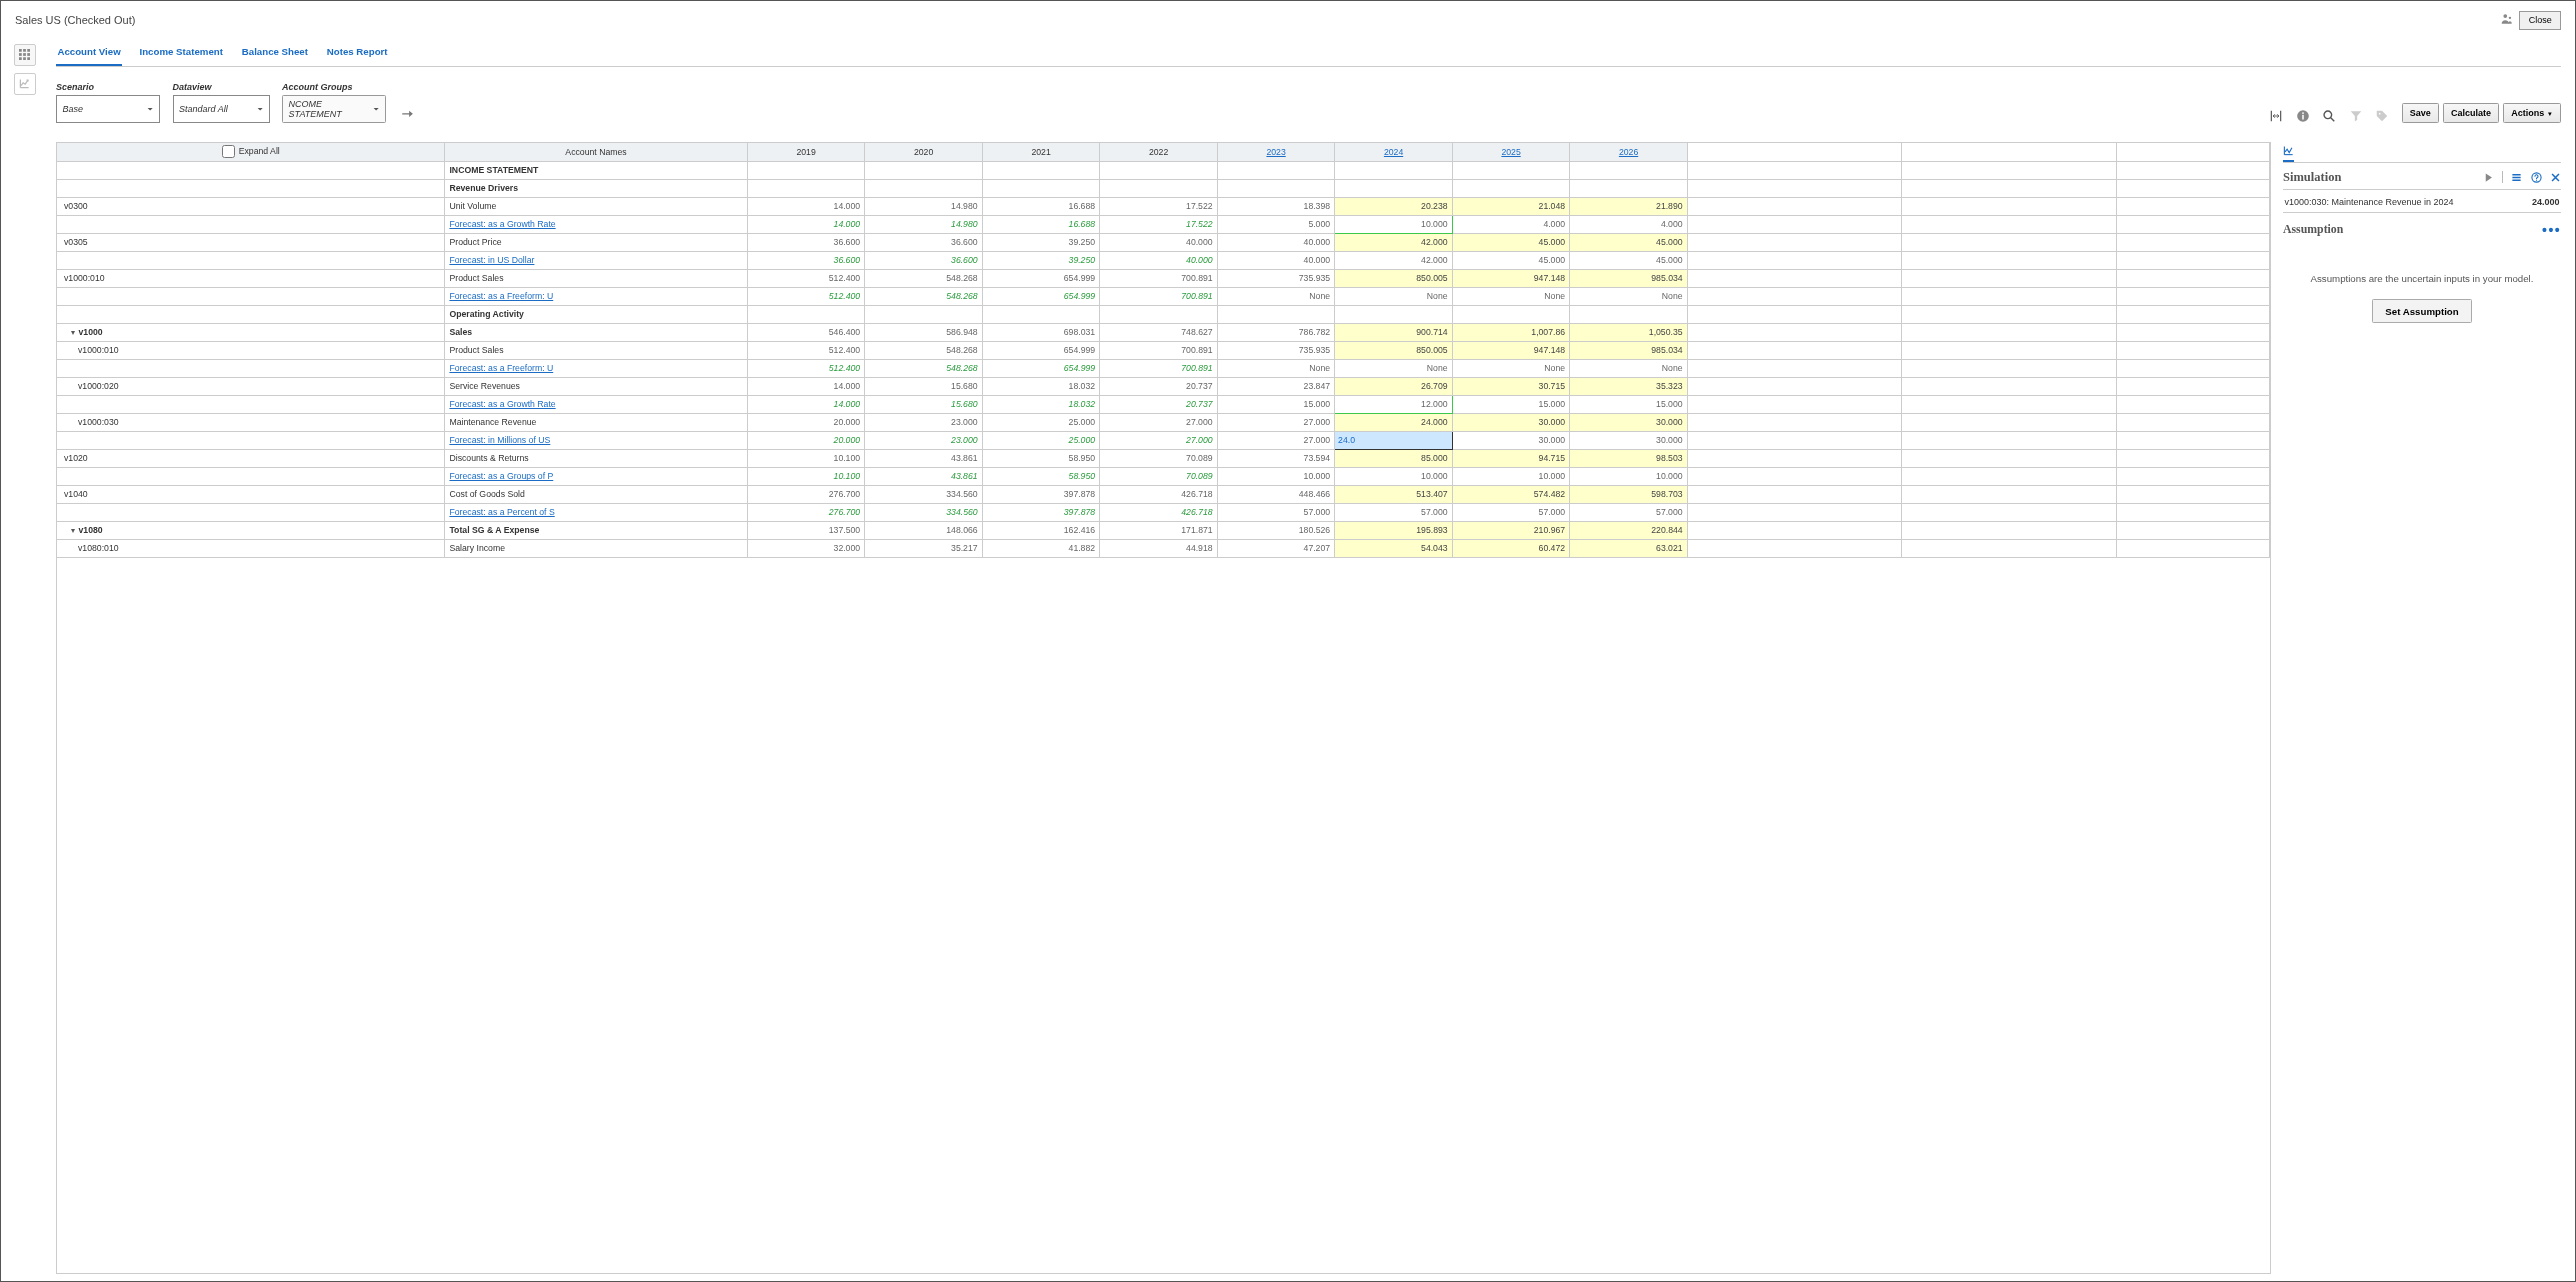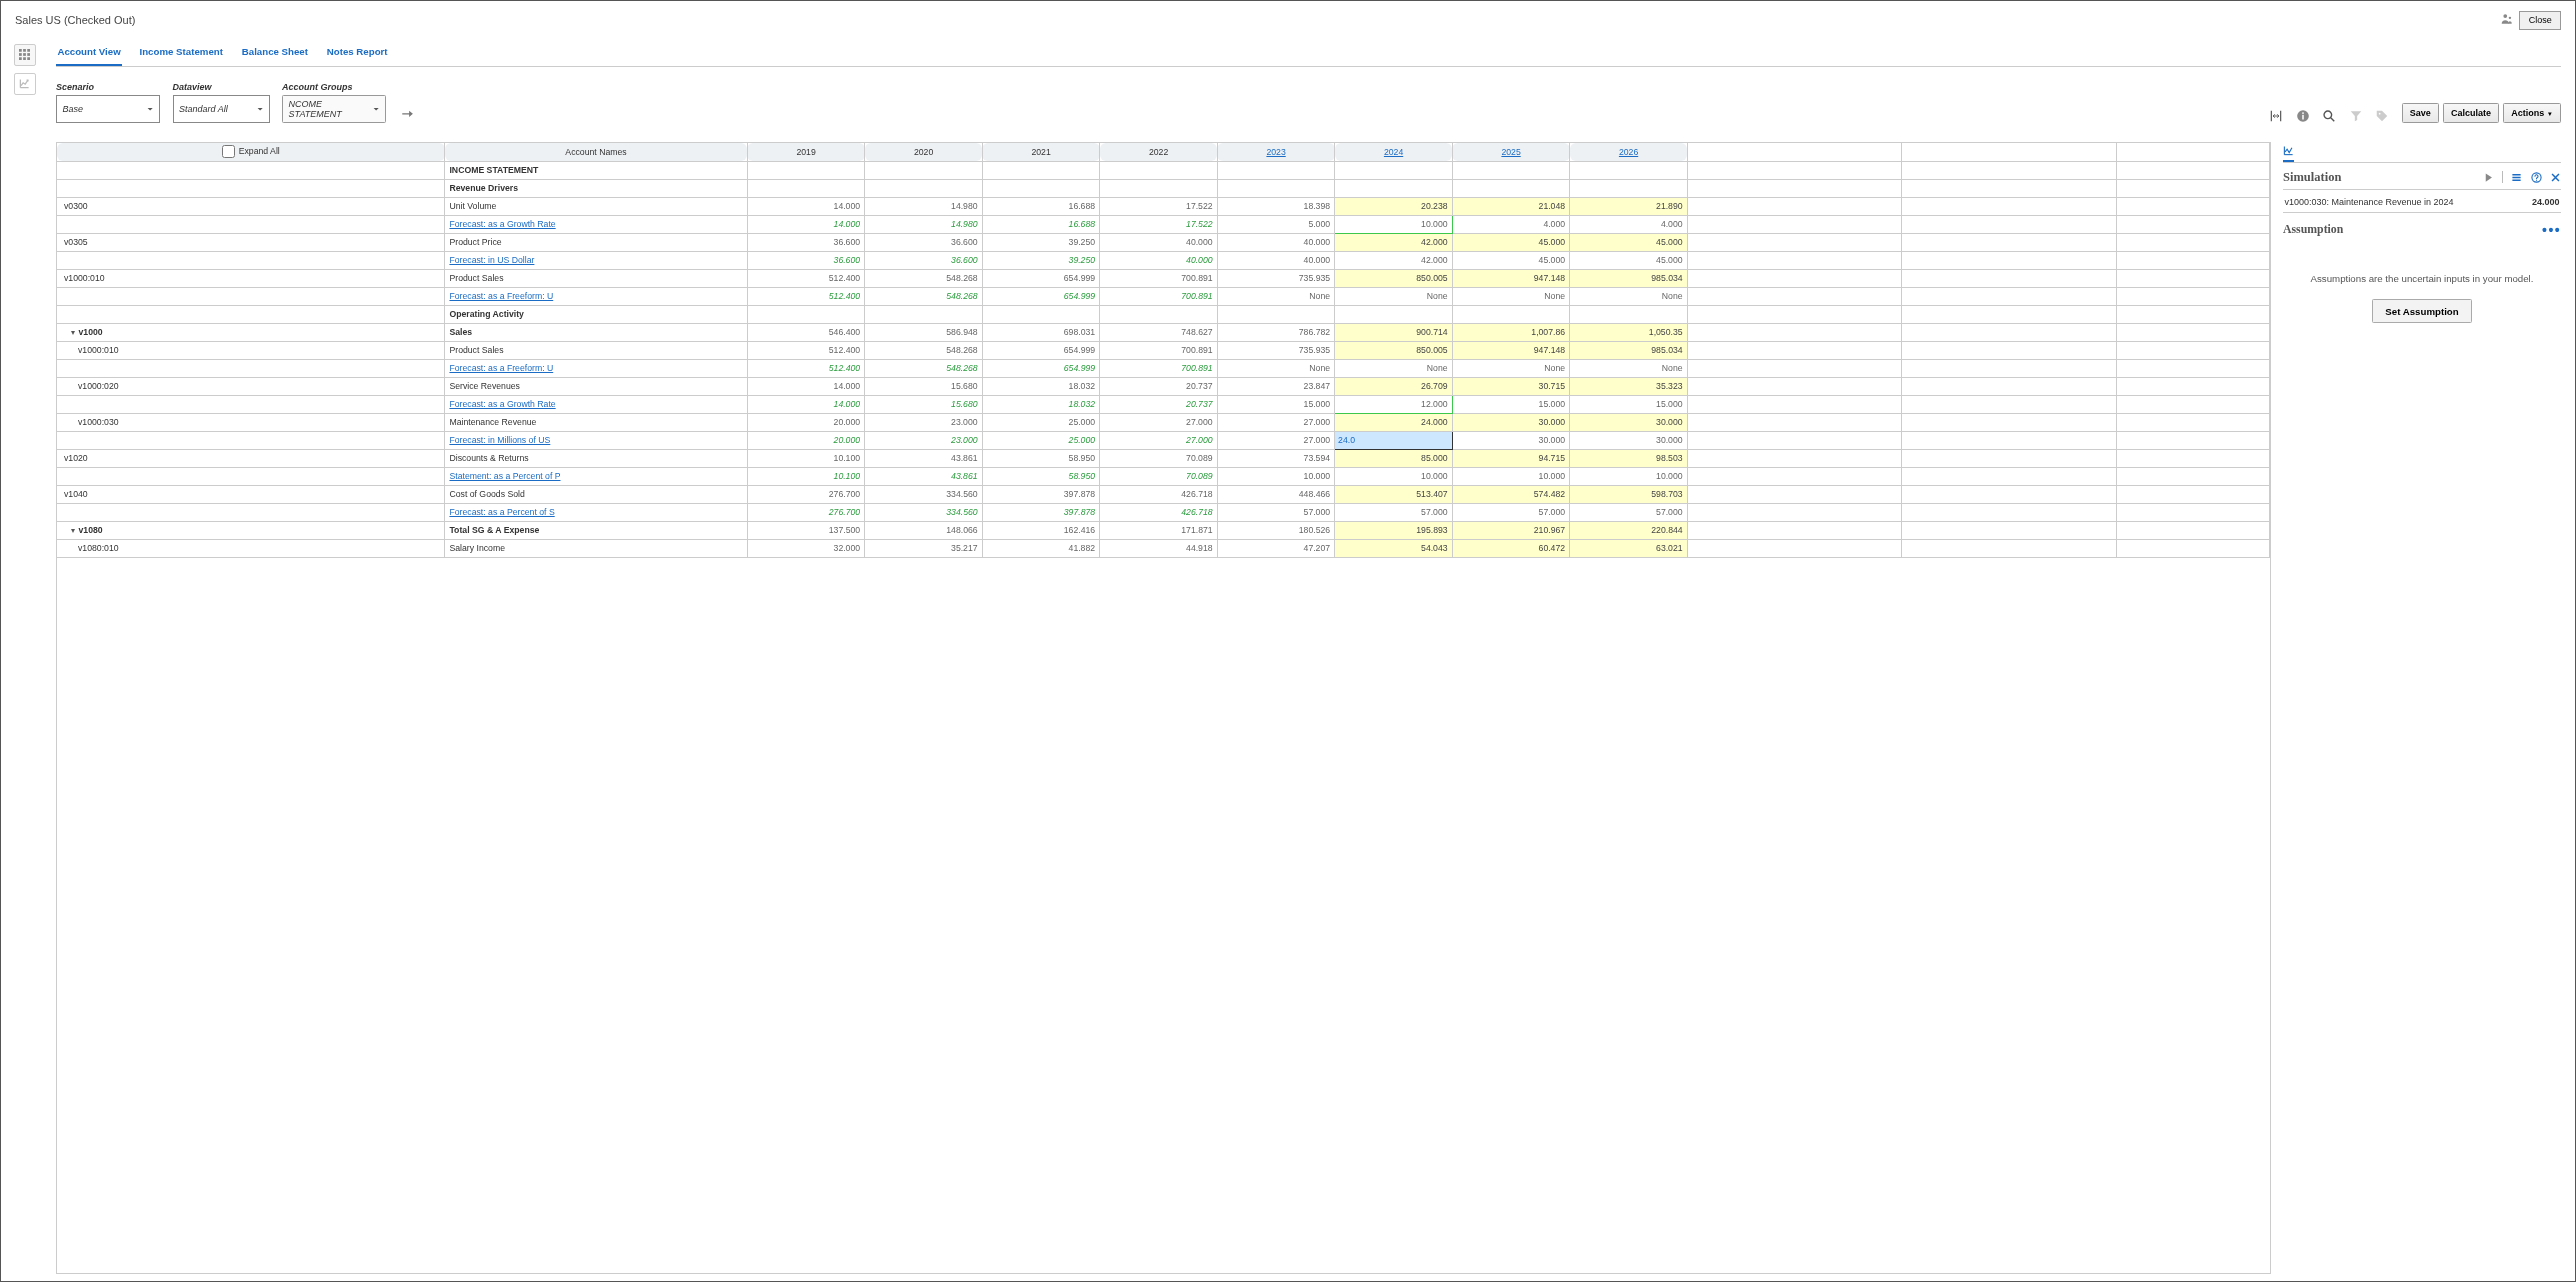--- a/index.html
+++ b/index.html
@@ -48,21 +48,21 @@
   .btn { border: 0.7px solid #999; background: linear-gradient(#f7f7f7,#e8e8e8); padding: 4.2px 7px; font-size: 9px; font-weight: 700; cursor: pointer; border-radius: 1.4px; }
   .btn-group { display: flex; gap: 4.2px; }
   
   
   .content-row { display: flex; margin-top: 19.5px; gap: 12.5px; flex: 1; }
   .grid-wrap { flex: 1; border: 0.7px solid #ccc; overflow: auto; }
   
   
   table.grid { border-collapse: collapse; width: 100%; table-layout: fixed; }
   .grid th, .grid td { border-right: 0.7px solid #ccc; border-bottom: 0.7px solid #ccc; height: 18px; padding: 0 4.2px; white-space: nowrap; overflow: hidden; text-overflow: ellipsis; font-size: 8.7px; }
-  .grid thead th { background: #eef1f4; font-weight: 400; border-radius: 6px; }
+  .grid thead th { background: #eef1f4; font-weight: 400; }
   .grid .col-code { width: 132px; }
   .grid .col-name { width: 103px; }
   .grid .col-yr { width: 40px; }
   .grid .col-pad { background: #fff; }
   .year-link { color: #1a6cc4; text-decoration: underline; cursor: pointer; }
   .expand-all-cell { text-align: center; }
   .expand-all-cell label { display: inline-flex; align-items: center; gap: 4.2px; font-weight: 400;}
   
   .section-row td:nth-child(2) { font-weight: 700; }
   .section-row td { background: #fff; }
@@ -527,21 +527,21 @@
                   <td class="val">73.594</td>
                   <td class="val fc">85.000</td>
                   <td class="val fc">94.715</td>
                   <td class="val fc">98.503</td>
                   <td></td>
                   <td></td>
                   <td></td>
                 </tr>
                 <tr>
                   <td class="code-cell"></td>
-                  <td class="name-cell"><span class="link">Statement: as a Percent of P</span></td>
+                  <td class="name-cell"><span class="link">Forecast: as a Groups of P</span></td>
                   <td class="val green">10.100</td>
                   <td class="val green">43.861</td>
                   <td class="val green">58.950</td>
                   <td class="val green">70.089</td>
                   <td class="val">10.000</td>
                   <td class="val">10.000</td>
                   <td class="val">10.000</td>
                   <td class="val">10.000</td>
                   <td></td>
                   <td></td>

